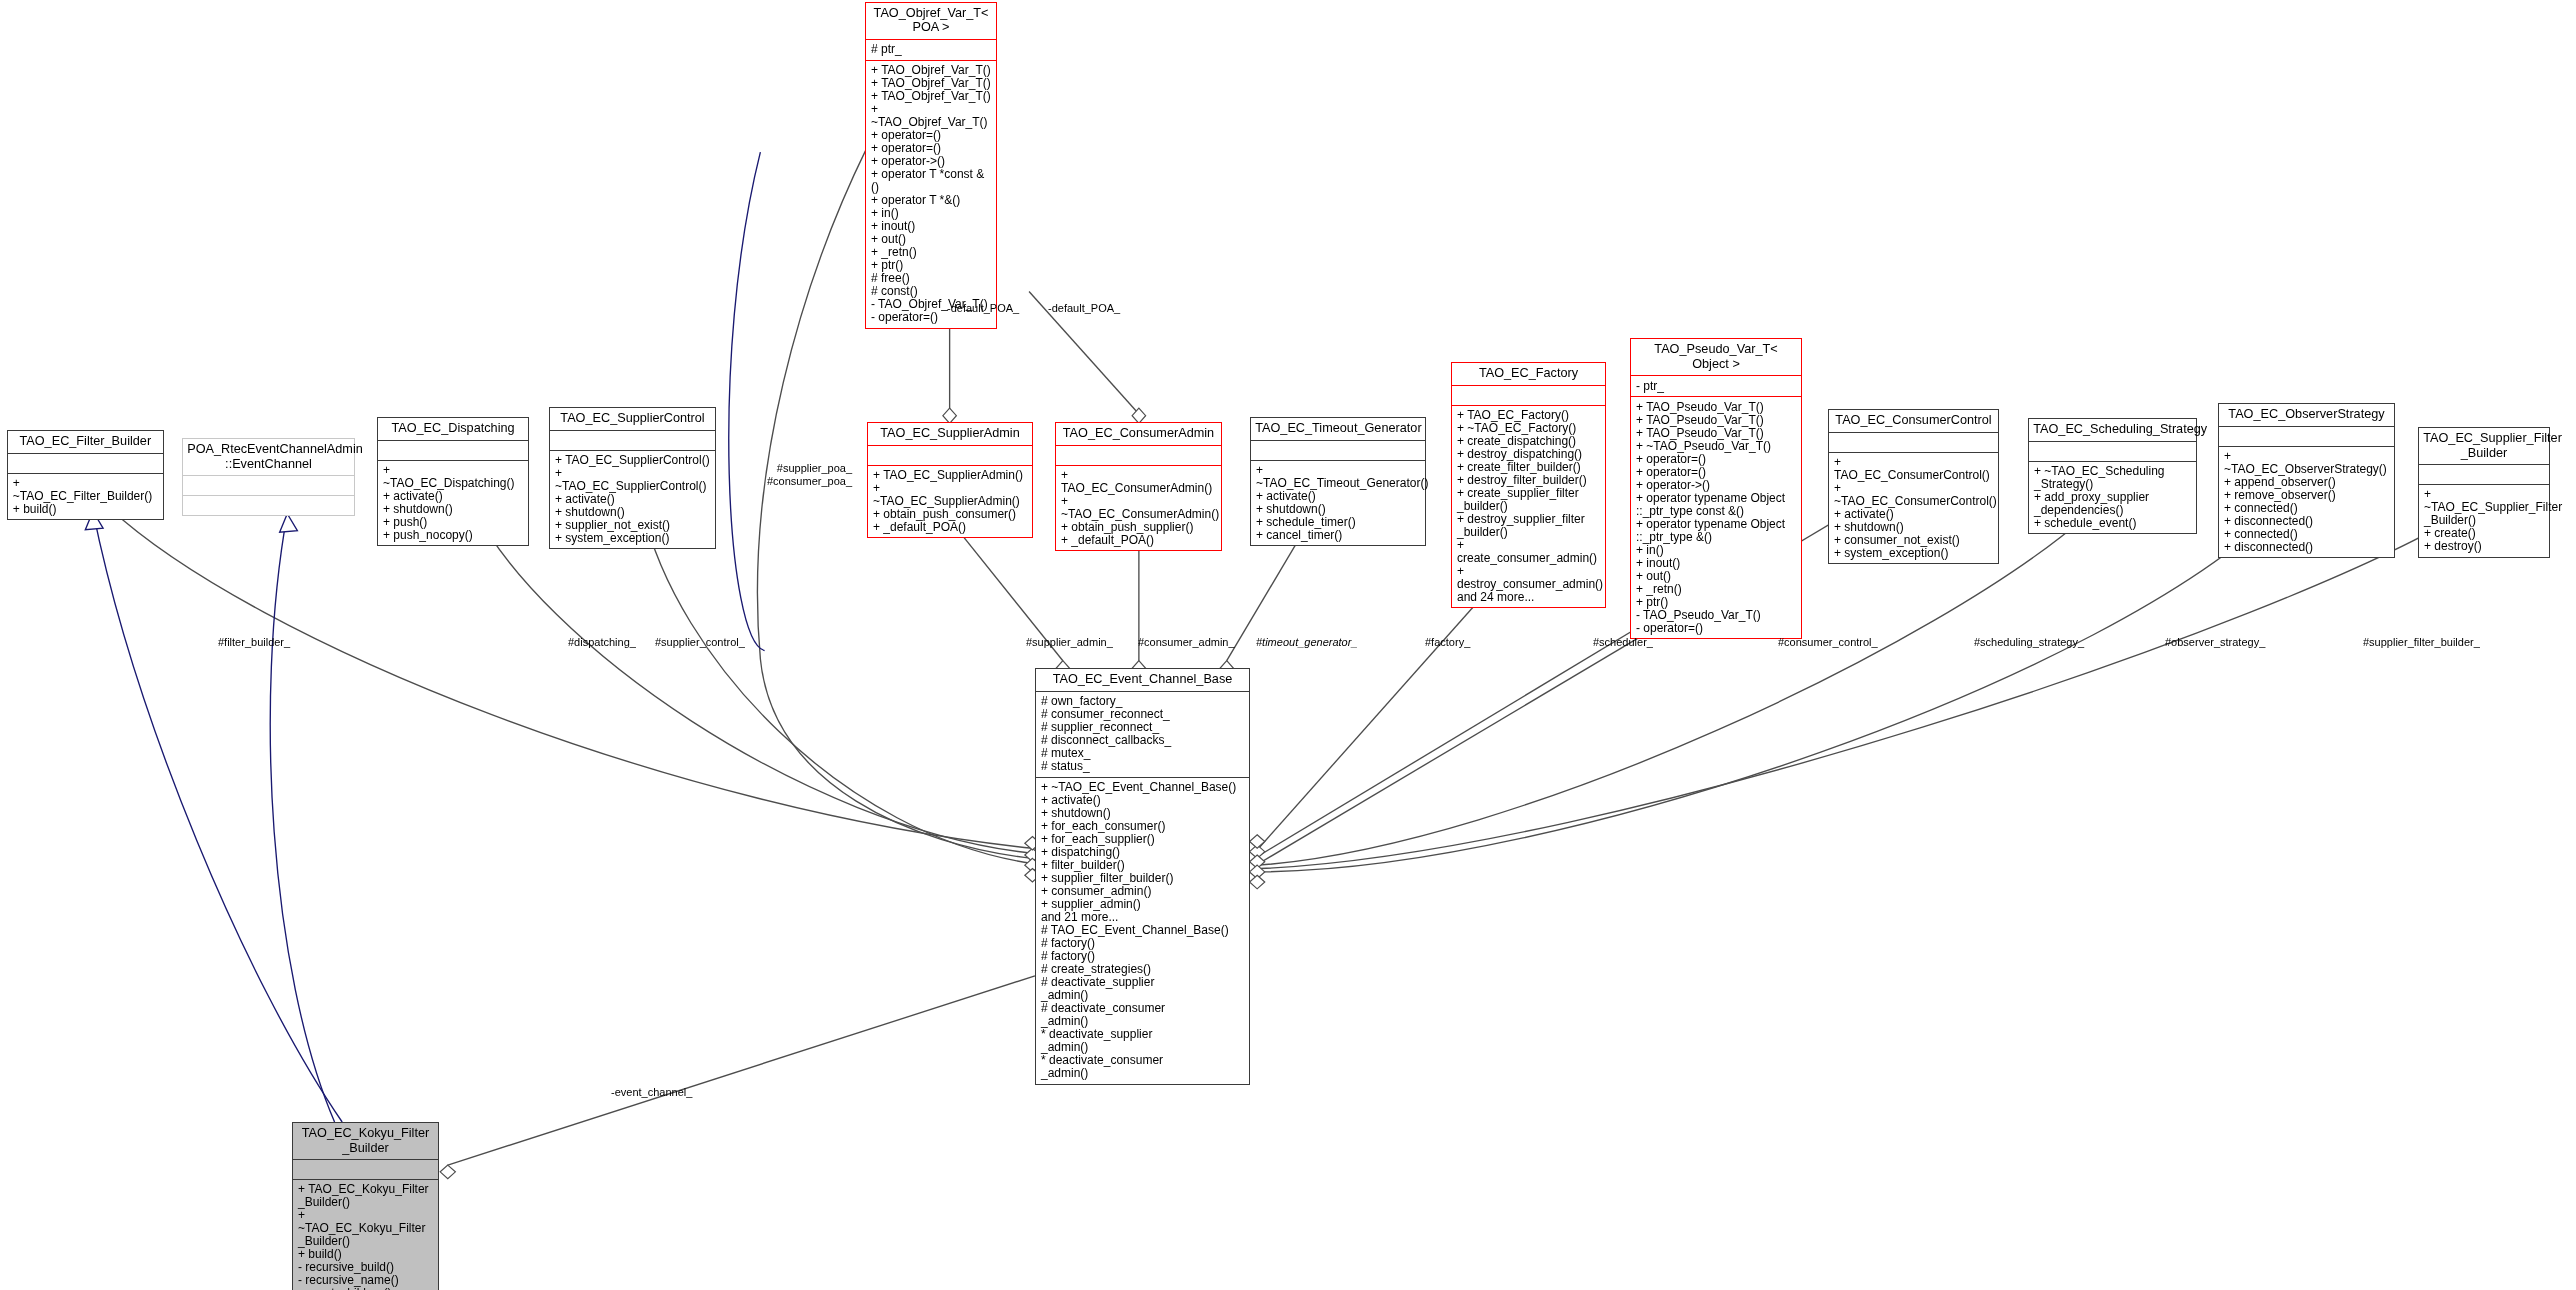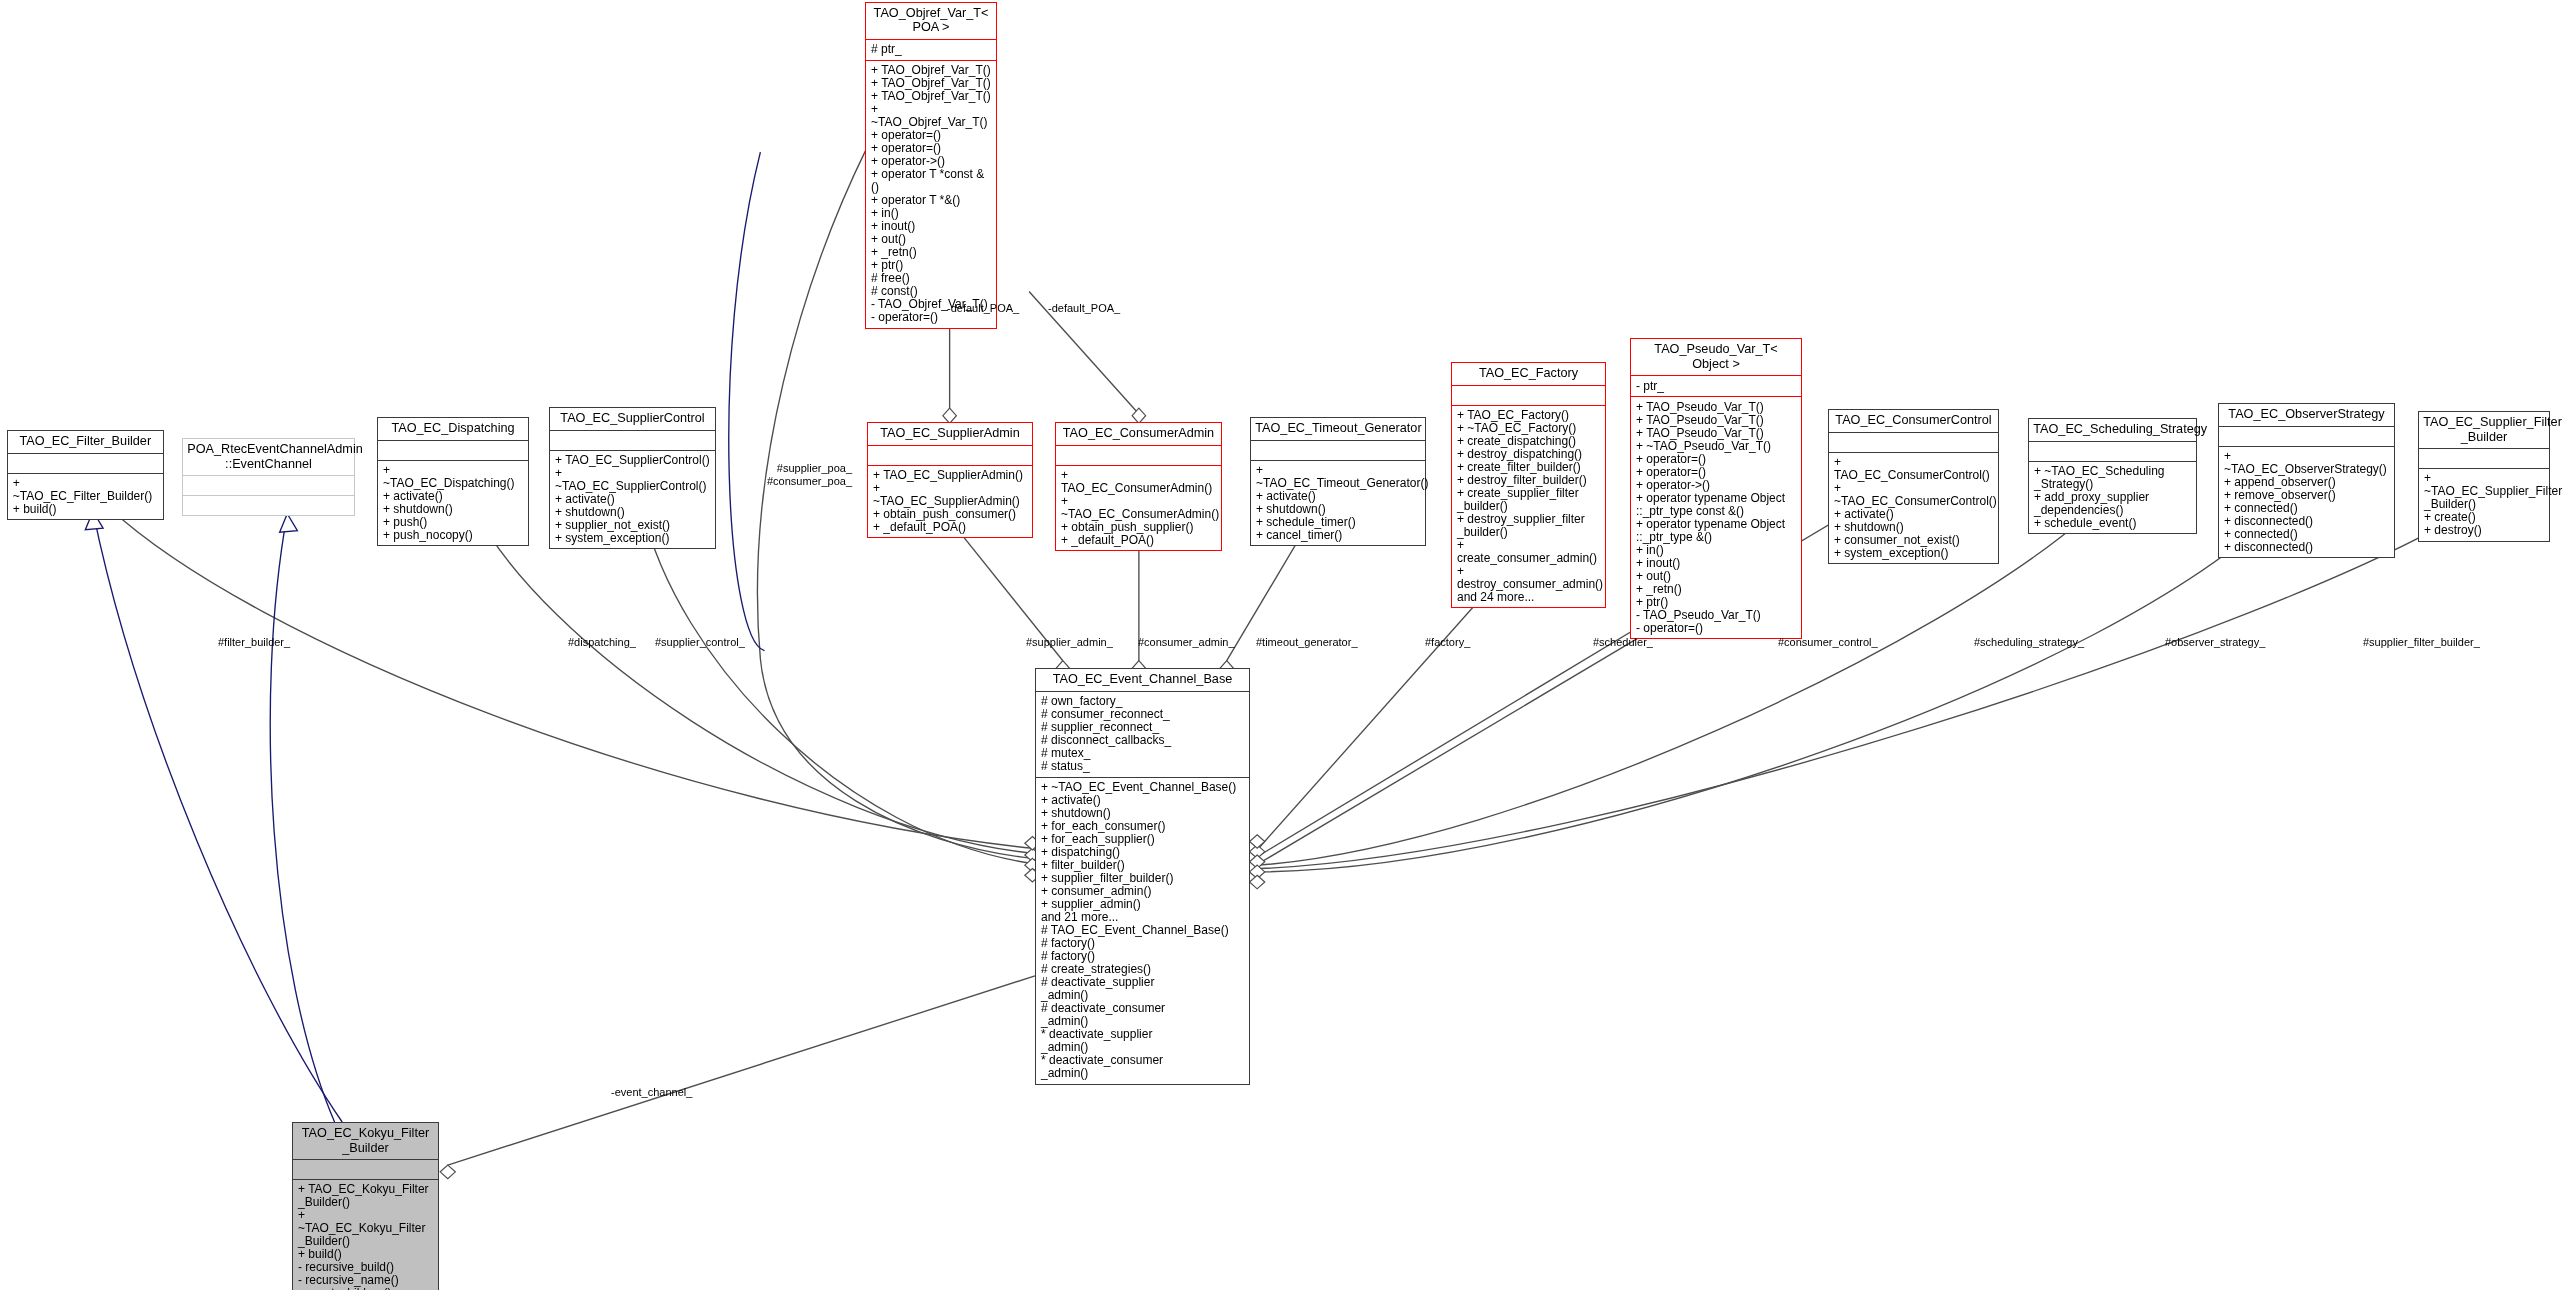--- a/index.html
+++ b/index.html
@@ -298,21 +298,21 @@
         <div class="ops">
           <div class="row">+ ~TAO_EC_ObserverStrategy()</div>
           <div class="row">+ append_observer()</div>
           <div class="row">+ remove_observer()</div>
           <div class="row">+ connected()</div>
           <div class="row">+ disconnected()</div>
           <div class="row">+ connected()</div>
           <div class="row">+ disconnected()</div>
         </div>
       </div>
-      <div class="uml" style="left: 2418px; top: 411px; width: 132px;">
+      <div class="uml" style="left: 2418px; top: 427px; width: 132px;">
         <div class="title">TAO_EC_Supplier_Filter
 _Builder</div>
         <div class="attrs empty"></div>
         <div class="ops">
           <div class="row">+ ~TAO_EC_Supplier_Filter
 _Builder()</div>
           <div class="row">+ create()</div>
           <div class="row">+ destroy()</div>
         </div>
       </div>
@@ -335,21 +335,21 @@
   <div id="labels">
       <div class="elabel" style="left: 947px; top: 302px;">-default_POA_</div>
       <div class="elabel" style="left: 1048px; top: 302px;">-default_POA_</div>
       <div class="elabel two" style="left: 767px; top: 462px;">#supplier_poa_
 #consumer_poa_</div>
       <div class="elabel" style="left: 218px; top: 636px;">#filter_builder_</div>
       <div class="elabel" style="left: 568px; top: 636px;">#dispatching_</div>
       <div class="elabel" style="left: 655px; top: 636px;">#supplier_control_</div>
       <div class="elabel" style="left: 1026px; top: 636px;">#supplier_admin_</div>
       <div class="elabel" style="left: 1138px; top: 636px;">#consumer_admin_</div>
-      <div class="elabel" style="left: 1256px; top: 636px;">#timeout_generator_</div>
+      <div class="elabel" style="left: 1256px; top: 636px; font-style: italic;">#timeout_generator_</div>
       <div class="elabel" style="left: 1425px; top: 636px;">#factory_</div>
       <div class="elabel" style="left: 1593px; top: 636px;">#scheduler_</div>
       <div class="elabel" style="left: 1778px; top: 636px;">#consumer_control_</div>
       <div class="elabel" style="left: 1974px; top: 636px;">#scheduling_strategy_</div>
       <div class="elabel" style="left: 2165px; top: 636px;">#observer_strategy_</div>
       <div class="elabel" style="left: 2363px; top: 636px;">#supplier_filter_builder_</div>
       <div class="elabel" style="left: 611px; top: 1086px;">-event_channel_</div>
     </div>
 </div>
 

